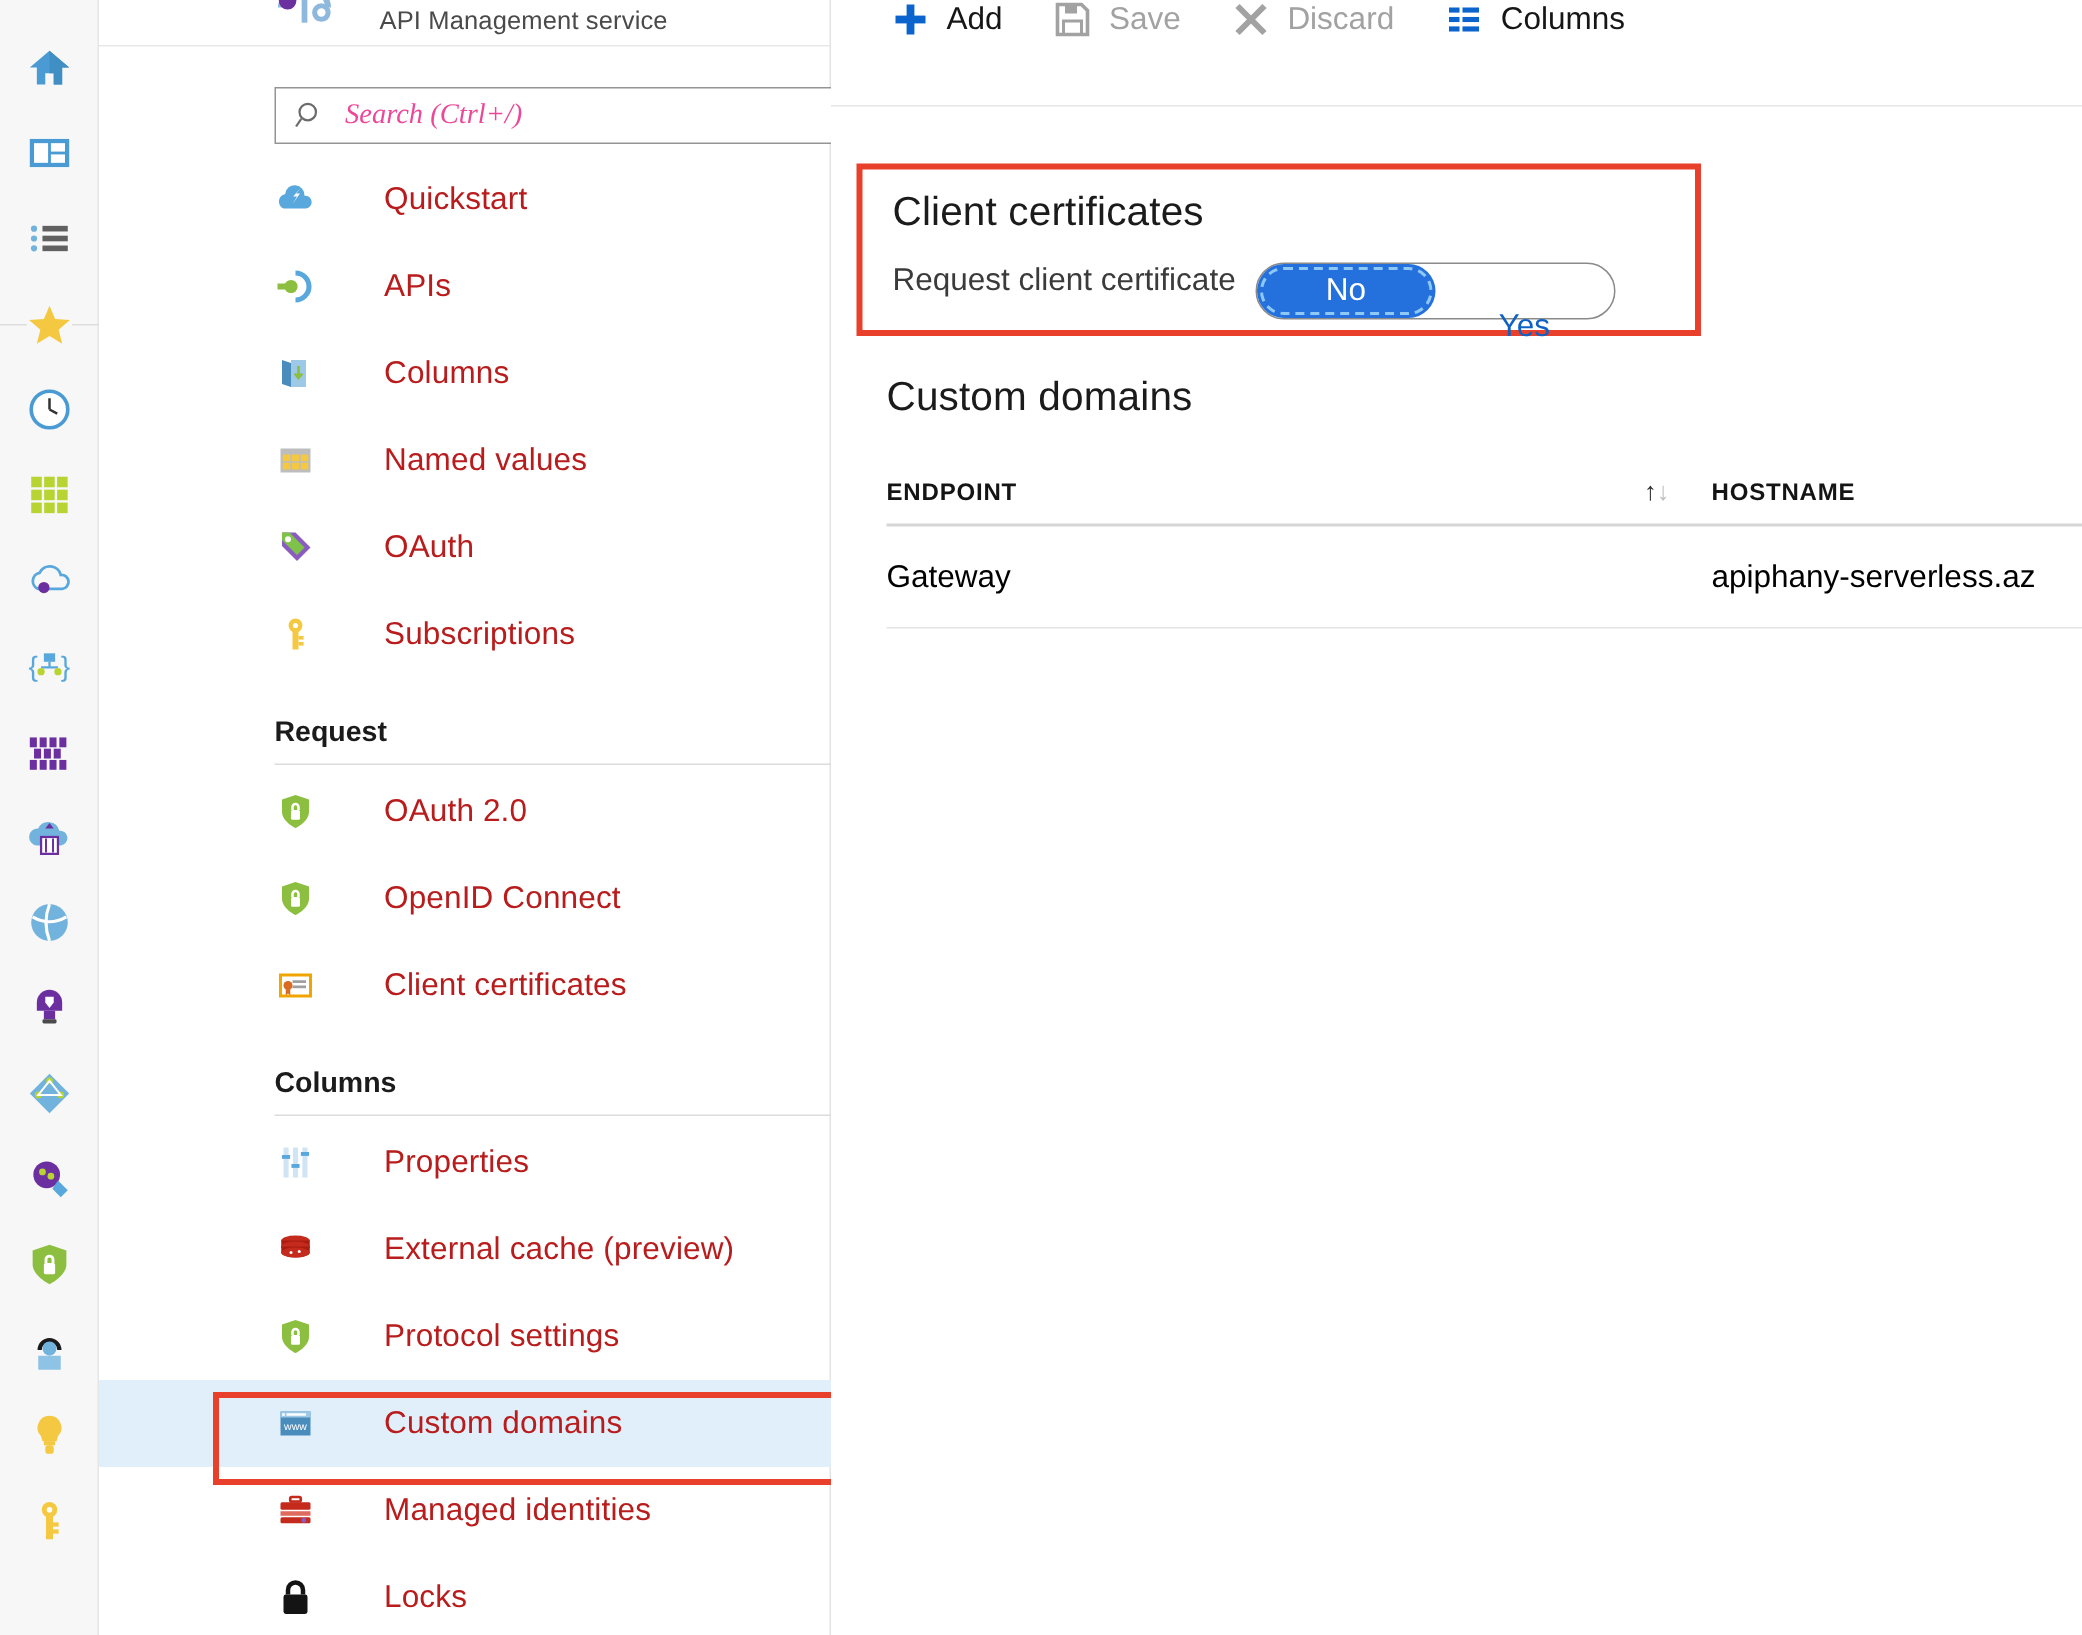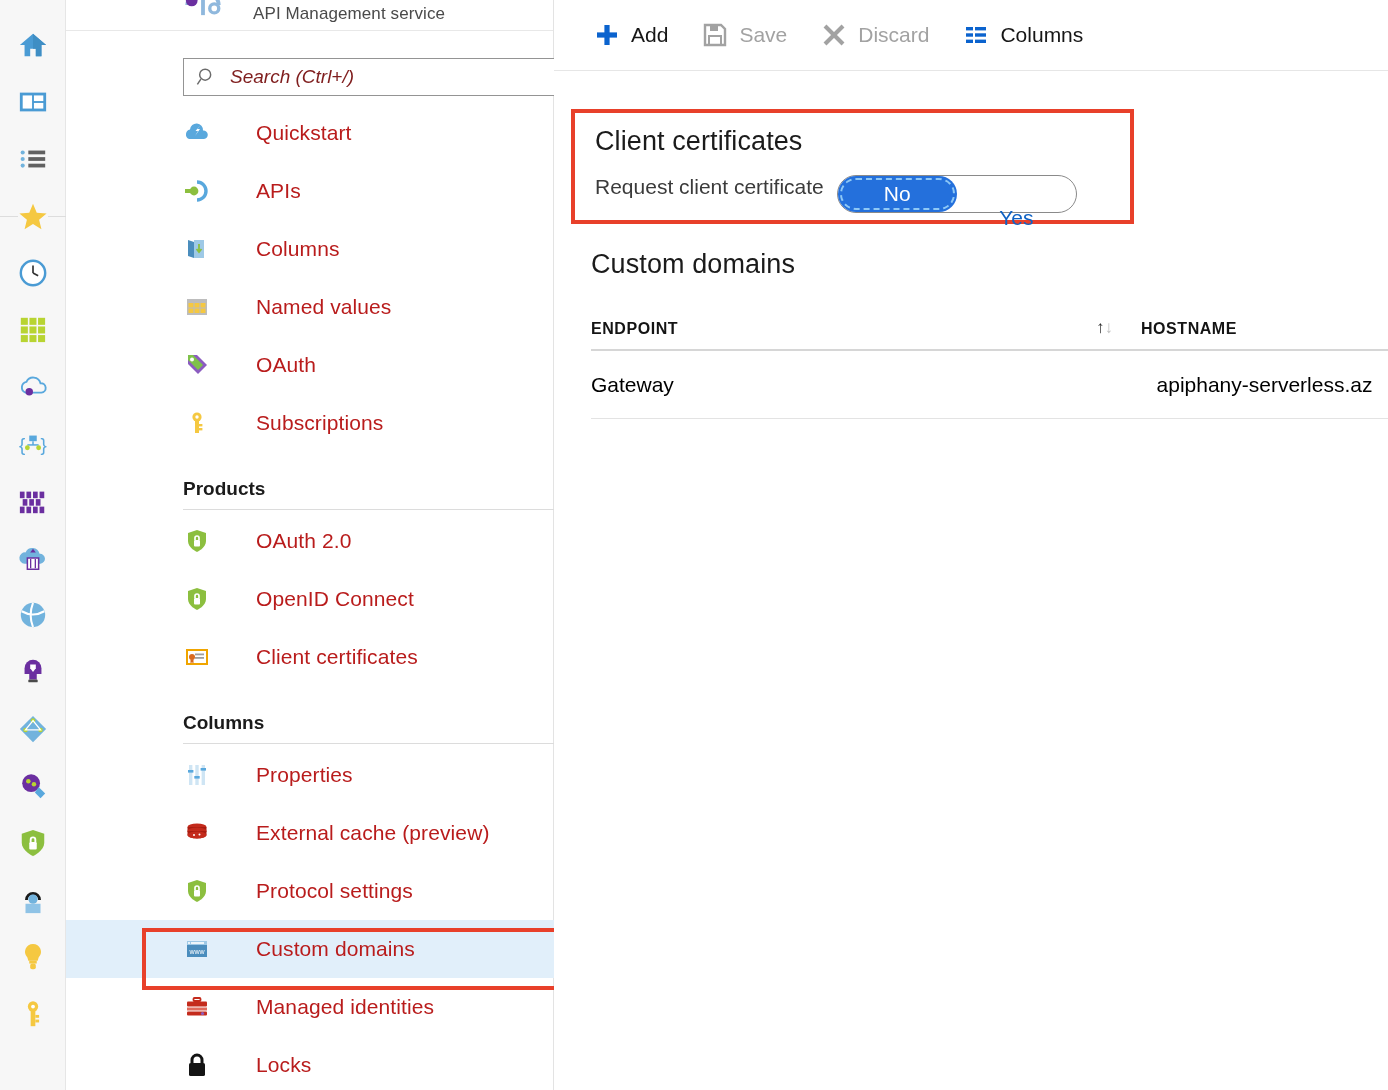--- a/index.html
+++ b/index.html
@@ -83,22 +83,22 @@
     border: 1px solid #949494;
     background: #fff;
     display: flex; align-items: center;
     padding-left: 12px;
   }
   .search-box .mag { width: 22px; height: 22px; flex: 0 0 22px; }
   .search-text {
     margin-left: 12px;
     font-size: 19px;
     font-style: italic;
-    color: #7f1d1d;
-    font-family: Liberation Sans, sans-serif;
+    color: #ec4899;
+    font-family: Liberation Serif, serif;
   }
   .collapse-btn {
     position: absolute;
     left: 518px; top: 48px;
     width: 26px; height: 26px;
     display: flex; align-items: center; justify-content: center;
     font-size: 21px;
     color: #1b1b1b;
     line-height: 1;
   }
@@ -151,21 +151,21 @@
   .main {
     flex: 1 1 auto;
     height: 1090px;
     position: relative;
     background: #fff;
   }
   .cmdbar {
     height: 71px;
     border-bottom: 1px solid #e6e6e6;
     display: flex;
-    align-items: center;
+    align-items: flex-start;
     padding-left: 40px;
     gap: 34px;
   }
   .cmd {
     display: flex; align-items: center; gap: 11px;
     font-size: 21px;
     color: #161616;
     white-space: nowrap;
   }
   .cmd.disabled { color: #a2a2a2; }
@@ -265,21 +265,21 @@
     align-items: center;
     height: 68px;
     border-bottom: 1px solid #e3e3e3;
   }
   .td {
     font-size: 21px;
     color: #000000;
     white-space: nowrap;
   }
   .td.endpoint { width: 550px; flex: 0 0 550px; }
-  .td.hostname { flex: 1 1 auto; overflow: hidden; text-align: center; }
+  .td.hostname { flex: 1 1 auto; overflow: hidden; }
 
   
   .annot-box {
     position: absolute;
     border: 4px solid #e8402a;
     pointer-events: none;
   }
 </style>
 </head>
 <body>
@@ -540,21 +540,21 @@
           <circle cx="13" cy="7" r="4.6" fill="#f5c841"></circle>
           <circle cx="13" cy="7" r="1.7" fill="#ffffff"></circle>
           <rect x="11" y="10" width="4" height="13" fill="#f5c841"></rect>
           <rect x="15" y="14" width="3.4" height="2.4" fill="#f5c841"></rect>
           <rect x="15" y="18" width="3.4" height="2.4" fill="#f5c841"></rect>
         </svg>
         <span class="ni-label">Subscriptions</span>
       </div>
 
       <div class="nav-group">
-        <div class="nav-group-title">Products</div>
+        <div class="nav-group-title">Request</div>
         <div class="nav-group-rule"></div>
       </div>
 
       <div class="nav-item">
         <svg class="ni-ico" viewBox="0 0 26 26">
           <path d="M13 2 L22 5 V13 C22 20 13 24 13 24 C13 24 4 20 4 13 V5 Z" fill="#8cbf3f"></path>
           <rect x="10" y="12" width="6" height="6.5" rx="1" fill="#ffffff"></rect>
           <path d="M11 12 V10 A2 2 0 0 1 15 10 V12" fill="none" stroke="#ffffff" stroke-width="1.7"></path>
         </svg>
         <span class="ni-label">OAuth 2.0</span>

